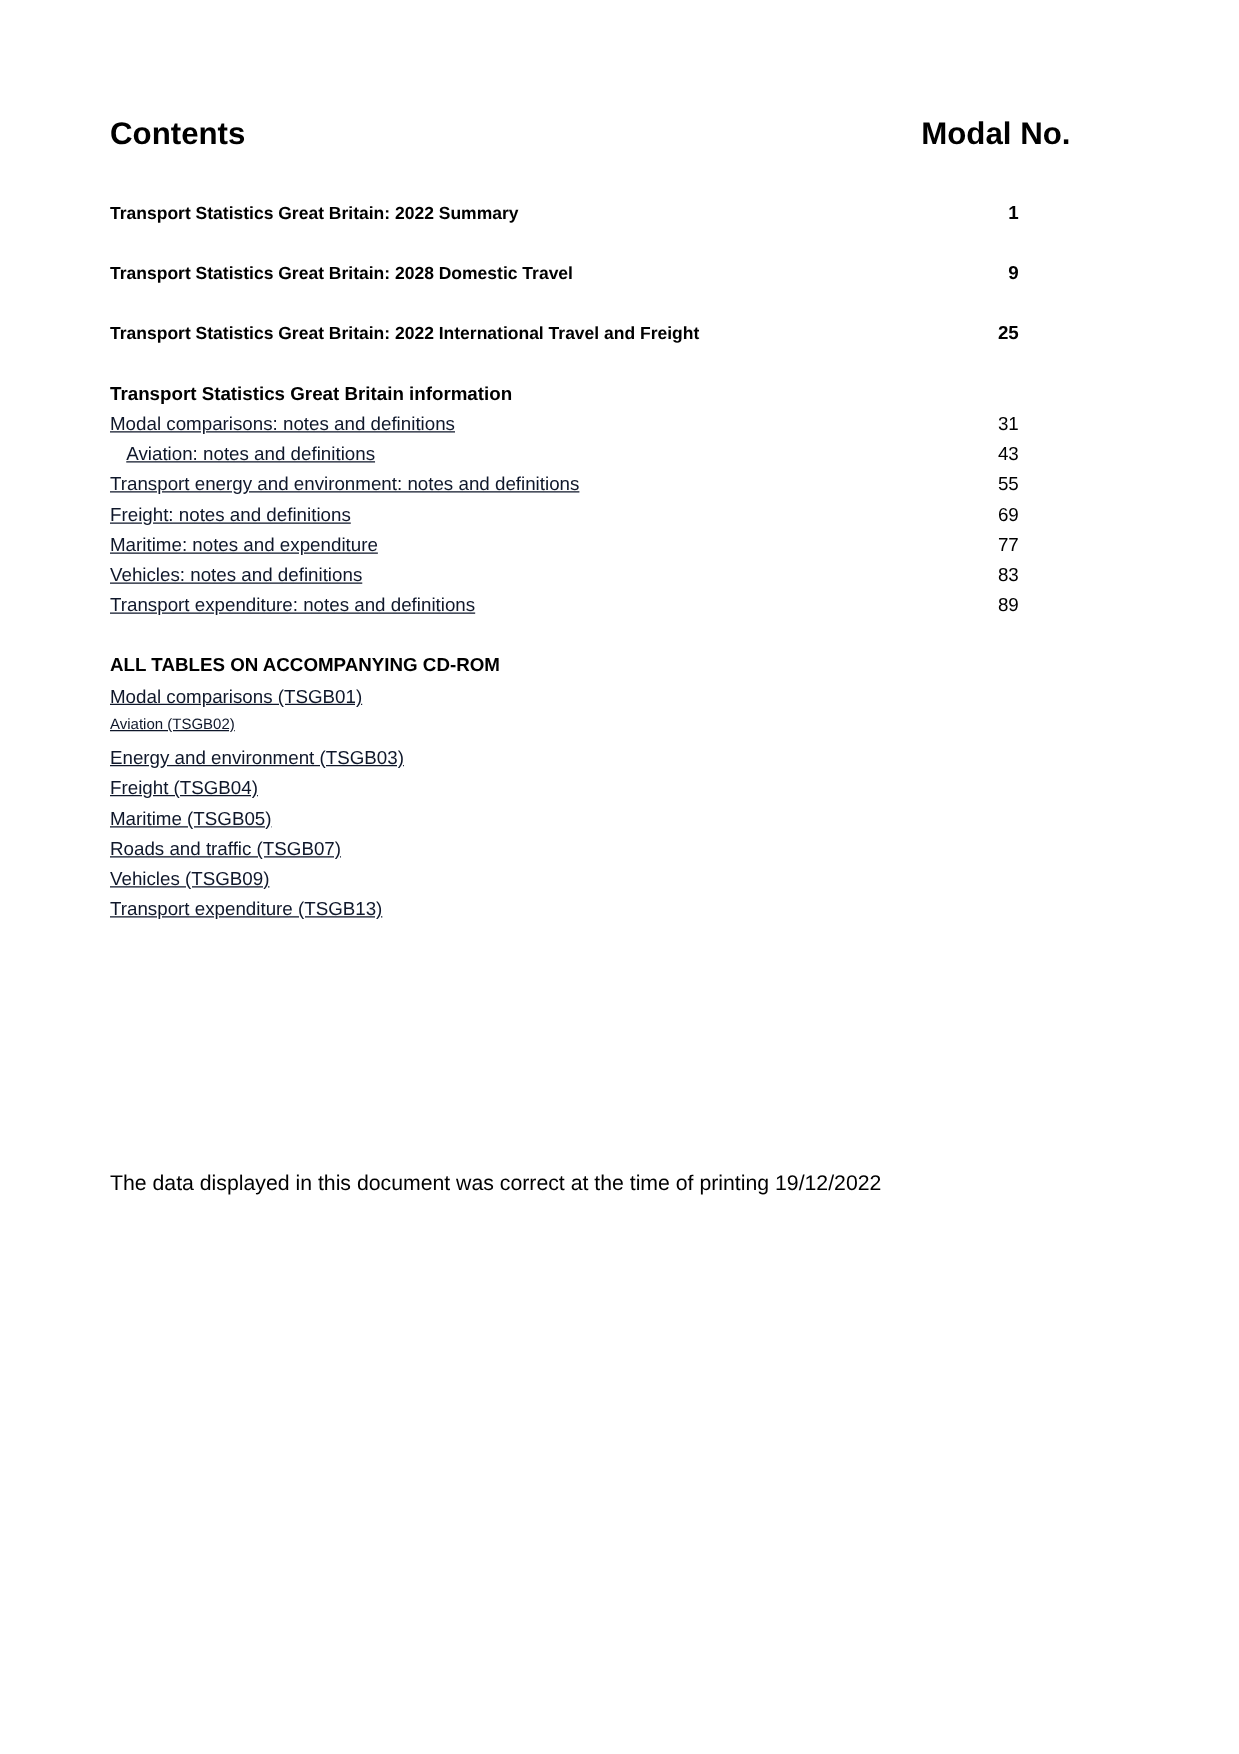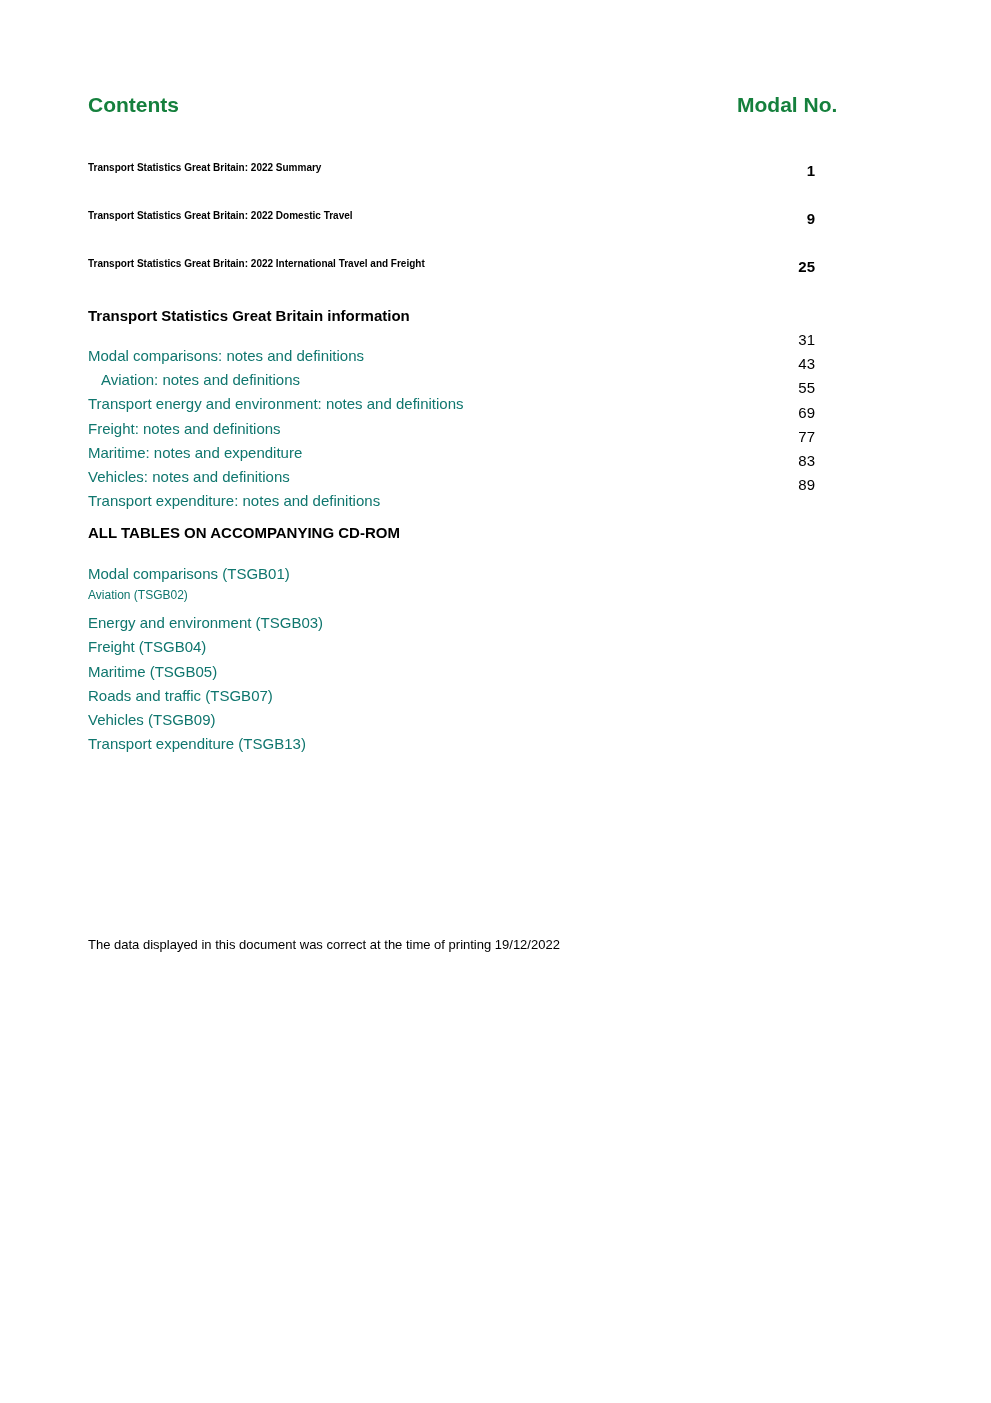--- a/index.html
+++ b/index.html
@@ -1,38 +1,38 @@
 <!DOCTYPE html>
 <html><head>
 <meta charset="utf-8">
 <style>
   html, body { margin: 0; padding: 0; background: #ffffff; }
   body { width: 991px; height: 1403px; position: relative; font-family: "Liberation Sans", sans-serif; color: #000; }
   .abs { position: absolute; white-space: nowrap; }
-  .heading { color: #15803d; font-weight: bold; font-size: 21px; }
-  .main-row { font-weight: bold; font-size: 10px; }
+  .heading { color: #000000; font-weight: bold; font-size: 25px; }
+  .main-row { font-weight: bold; font-size: 14px; }
   .pg { text-align: right; width: 40px; font-size: 15px; }
   .pg.bold { font-weight: bold; }
-  .link { font-size: 15px; color: #0f766e; cursor: pointer; margin-top: 16px; }
+  .link { font-size: 15px; text-decoration: underline; color: #0f172a; cursor: pointer; }
   .link.big { font-size: 12px; }
   .section-title { font-weight: bold; font-size: 15px; }
-  .footer { font-size: 13px; }
+  .footer { font-size: 17px; }
 </style>
 </head>
 <body>
 
 <div>
 
   <div class="abs heading" style="left:88px; top:93px;">Contents</div>
   <div class="abs heading" style="left:737px; top:93px;">Modal No.</div>
 
   <div class="abs main-row" style="left:88px; top:162px;">Transport Statistics Great Britain: 2022 Summary</div>
   <div class="abs pg bold" style="left:775px; top:162px;">1</div>
 
-  <div class="abs main-row" style="left:88px; top:210px;">Transport Statistics Great Britain: 2022 Domestic Travel</div>
+  <div class="abs main-row" style="left:88px; top:210px;">Transport Statistics Great Britain: 2028 Domestic Travel</div>
   <div class="abs pg bold" style="left:775px; top:210px;">9</div>
 
   <div class="abs main-row" style="left:88px; top:258px;text-align:center;">Transport Statistics Great Britain: 2022 International Travel and Freight</div>
   <div class="abs pg bold" style="left:775px; top:258px;">25</div>
 
   <div class="abs section-title" style="left:88px; top:307px;">Transport Statistics Great Britain information</div>
 
   <a class="abs link" style="left:88px; top:331px;">Modal comparisons: notes and definitions</a>
   <div class="abs pg" style="left:775px; top:331px;">31</div>
 

